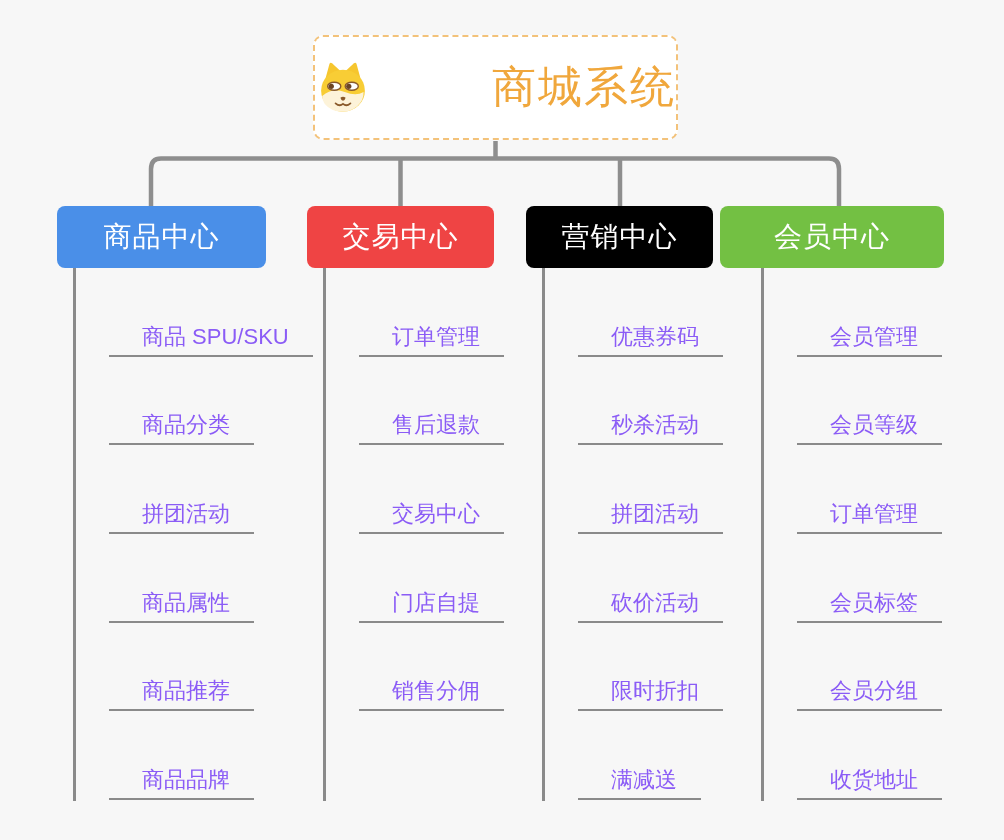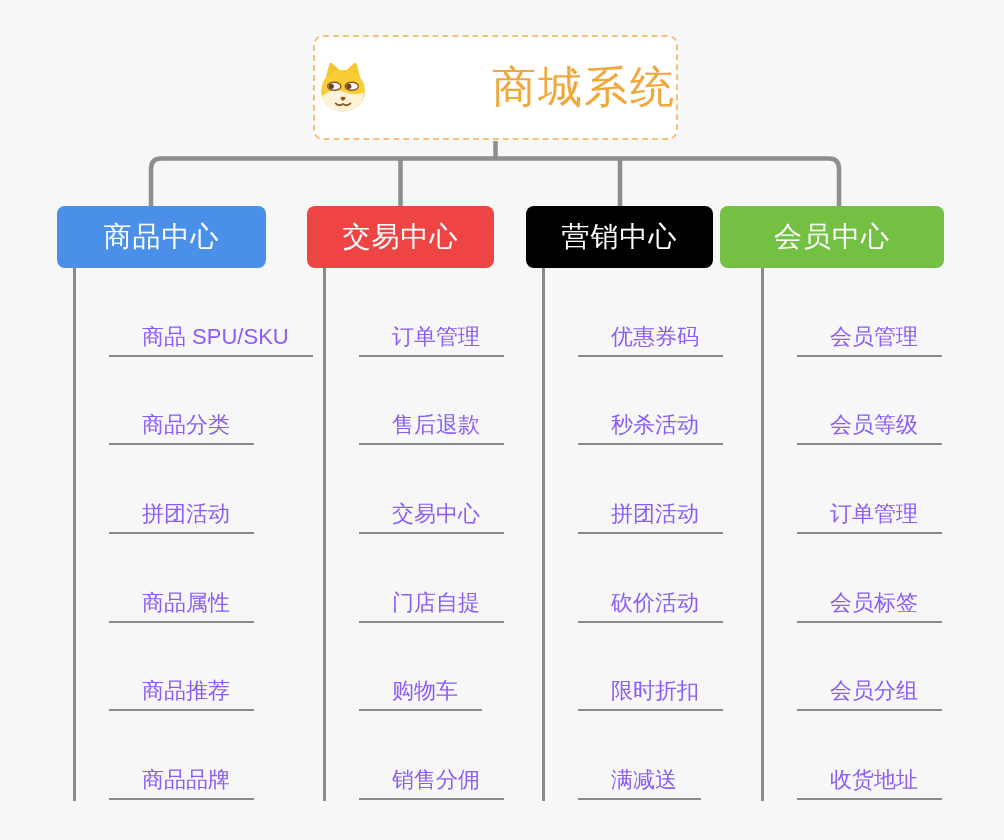--- a/index.html
+++ b/index.html
@@ -123,23 +123,20 @@
         <div class="slot">
           <span class="item">售后退款</span>
         </div>
         <div class="slot">
           <span class="item">交易中心</span>
         </div>
         <div class="slot">
           <span class="item">门店自提</span>
         </div>
         <div class="slot">
-          <span class="item">购物车</span>
-        </div>
-        <div class="slot">
           <span class="item">销售分佣</span>
         </div>
       </div>
       <div class="branch-box" style="left: 526px; width: 187px; background: #000000;">营销中心</div>
       <div class="trunk" style="left: 542px; top: 268px; height: 533px;"></div>
       <div class="col" style="left: 542px; top: 268px;">
         <div class="slot">
           <span class="item">优惠券码</span>
         </div>
         <div class="slot">

